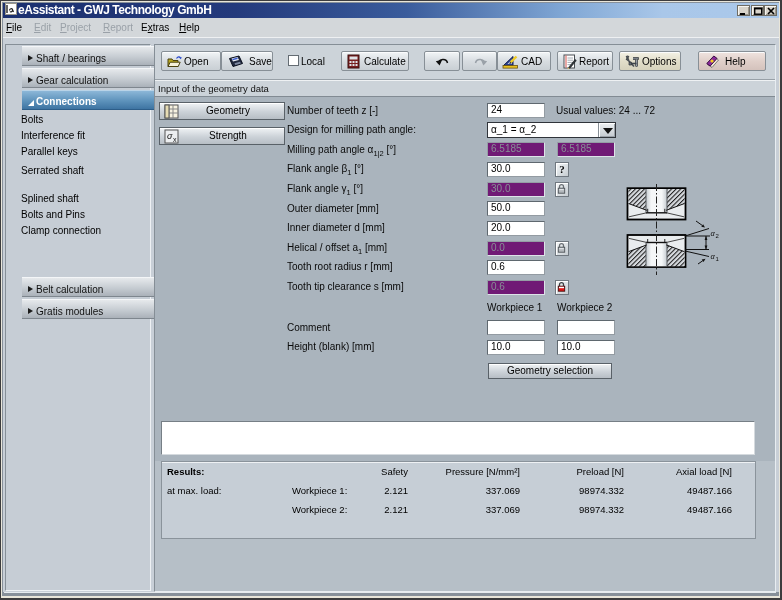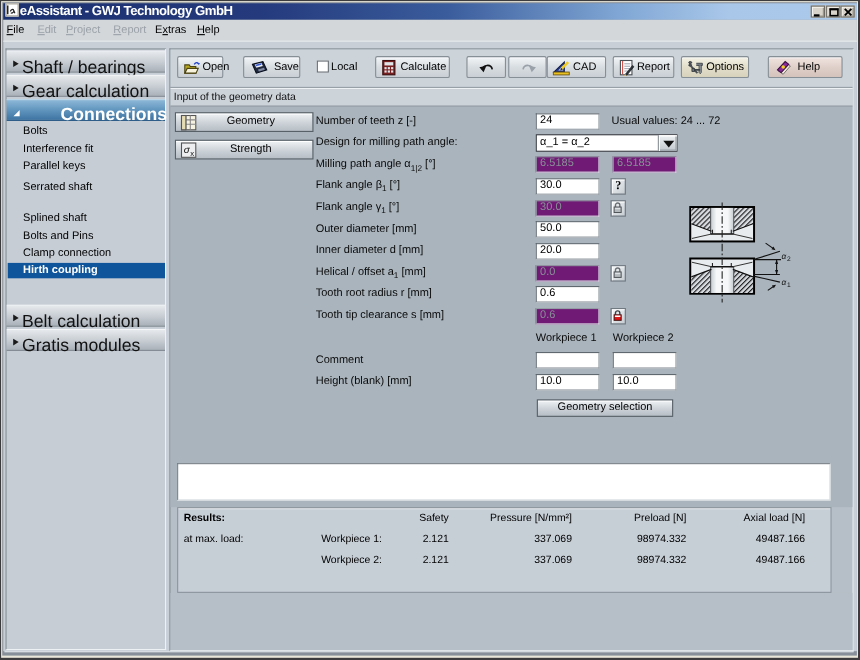--- a/index.html
+++ b/index.html
@@ -21,28 +21,28 @@
 
 #menubar { left:3px; top:18px; width:776px; height:20px; background:#d3d7da; border-bottom:1px solid #eef0f2; }
 .menuitem { position:absolute; top:4px; font-size:10px; color:#000; }
 .menugray { color:#9aa1a8; }
 
 #content { left:3px; top:38px; width:776px; height:554px; background:#c8cfd7; }
 
 #sidebar { left:5px; top:44px; width:146px; height:547px; background:#c6cdd5;
   border-top:1px solid #868f97; border-left:1px solid #868f97;
   border-right:1px solid #eef1f4; border-bottom:1px solid #eef1f4; }
-.shead { position:absolute; left:0px; width:144px; height:20px;
+.shead { position:absolute; left:16px; width:144px; height:20px;
   background:linear-gradient(#e6e9ec 0%, #c6ccd2 55%, #aab1b9 100%);
   border-top:1px solid #f4f6f8; border-bottom:1px solid #7e868e;
-  font-size:16px; color:#111;text-align:center; }
+  font-size:10px; color:#111;text-align:center; }
 .shead .tri { position:absolute; left:6px; top:8px; width:0; height:0;
   border-left:5.5px solid #1a1a1a; border-top:3.5px solid transparent; border-bottom:3.5px solid transparent; }
 .shead .txt { position:absolute; left:14px; top:6px; }
-#hdrconn .txt { top:5px;margin-left:35px; }
+#hdrconn .txt { top:5px; }
 #hdrconn { background:linear-gradient(#8cb7d8 0%, #5d92bb 55%, #3e74a2 100%);
   border-top:1px solid #b9d3e7; border-bottom:1px solid #2d5d88; color:#fff; font-weight:bold; }
 .sitem { position:absolute; left:1px; width:144px; height:16px; font-size:10px; color:#000; line-height:16px; }
 .sitem .t { margin-left:14px; }
 #selitem { background:#0e559b; color:#fff; font-weight:bold; }
 
 #mainpanel { left:154px; top:44px; width:622px; height:548px; border:1px solid #858e96; border-right-color:#e8edf1; border-bottom-color:#e8edf1; background:#b6bfc7; }
 #toolbar { position:absolute; left:0; top:0; width:620px; height:34px; background:#ccd3d9; }
 #tgroove { position:absolute; left:0; top:34px; width:620px; height:2px;
   border-top:1px solid #98a0a7; border-bottom:1px solid #eef1f3; }
@@ -149,34 +149,33 @@
       </svg>
       <span class="txt">Connections</span>
     </div>
   <div class="sitem" style="top:67px"><span class="t">Bolts</span></div>
   <div class="sitem" style="top:83px"><span class="t">Interference fit</span></div>
   <div class="sitem" style="top:99px"><span class="t">Parallel keys</span></div>
   <div class="sitem" style="top:118px"><span class="t">Serrated shaft</span></div>
   <div class="sitem" style="top:146px"><span class="t">Splined shaft</span></div>
   <div class="sitem" style="top:162px"><span class="t">Bolts and Pins</span></div>
   <div class="sitem" style="top:178px"><span class="t">Clamp connection</span></div>
-  <div class="sitem" id="selitem" style="top:194px;height:14px;line-height:14px;width:143px"><span class="t">Hirth coupling</span></div>
   <div class="shead" style="top:232px">
       <span class="tri"></span>
       <span class="txt">Belt calculation</span>
     </div>
   <div class="shead" style="top:254px">
       <span class="tri"></span>
       <span class="txt">Gratis modules</span>
     </div>
 </div>
 
 <div class="abs" id="mainpanel">
   <div id="toolbar">
-    <div class="tbtn" style="left:6px;width:42px" id="btn-open">
+    <div class="tbtn" style="left:6px;width:60px" id="btn-open">
         <svg style="position:absolute;left:4px;top:2px" width="16" height="15">
           <path d="M2 12.5 L2 5 L6 5 L7 6.5 L12 6.5 L12 12.5 Z" fill="#b8a820" stroke="#4a4210" stroke-width="1"></path>
           <path d="M4.2 8.2 L14.2 8.2 L12.2 12.5 L2 12.5 Z" fill="#f6f2dc" stroke="#4a4210" stroke-width="1"></path>
           <path d="M10.5 4.5 C12 2.5, 13.5 2.5, 14.5 4" fill="none" stroke="#2244cc" stroke-width="1.2"></path>
           <polygon points="14.8,5.2 13.2,3.6 15.8,3.2" fill="#2244cc"></polygon>
         </svg>
         <span class="lbl" style="left:22px">Open</span>
       </div>
     <div class="tbtn" style="left:66px;width:52px" id="btn-save">
         <svg style="position:absolute;left:5px;top:2px" width="18" height="15">

